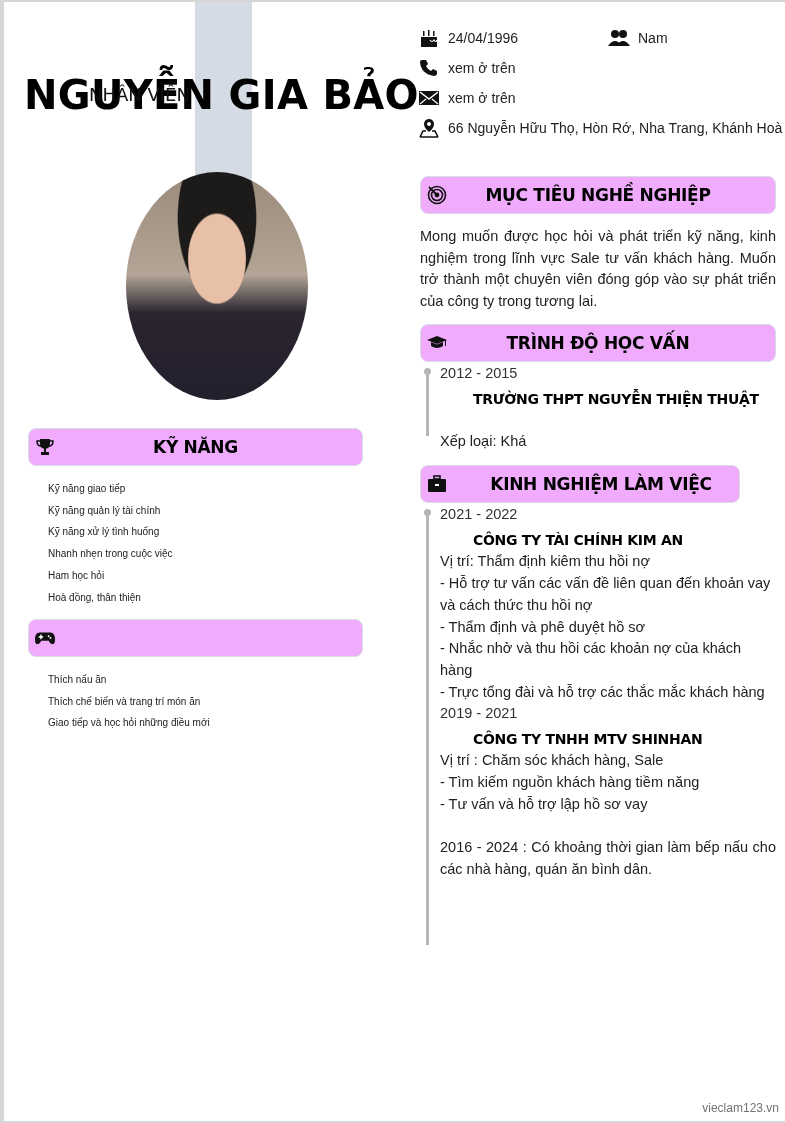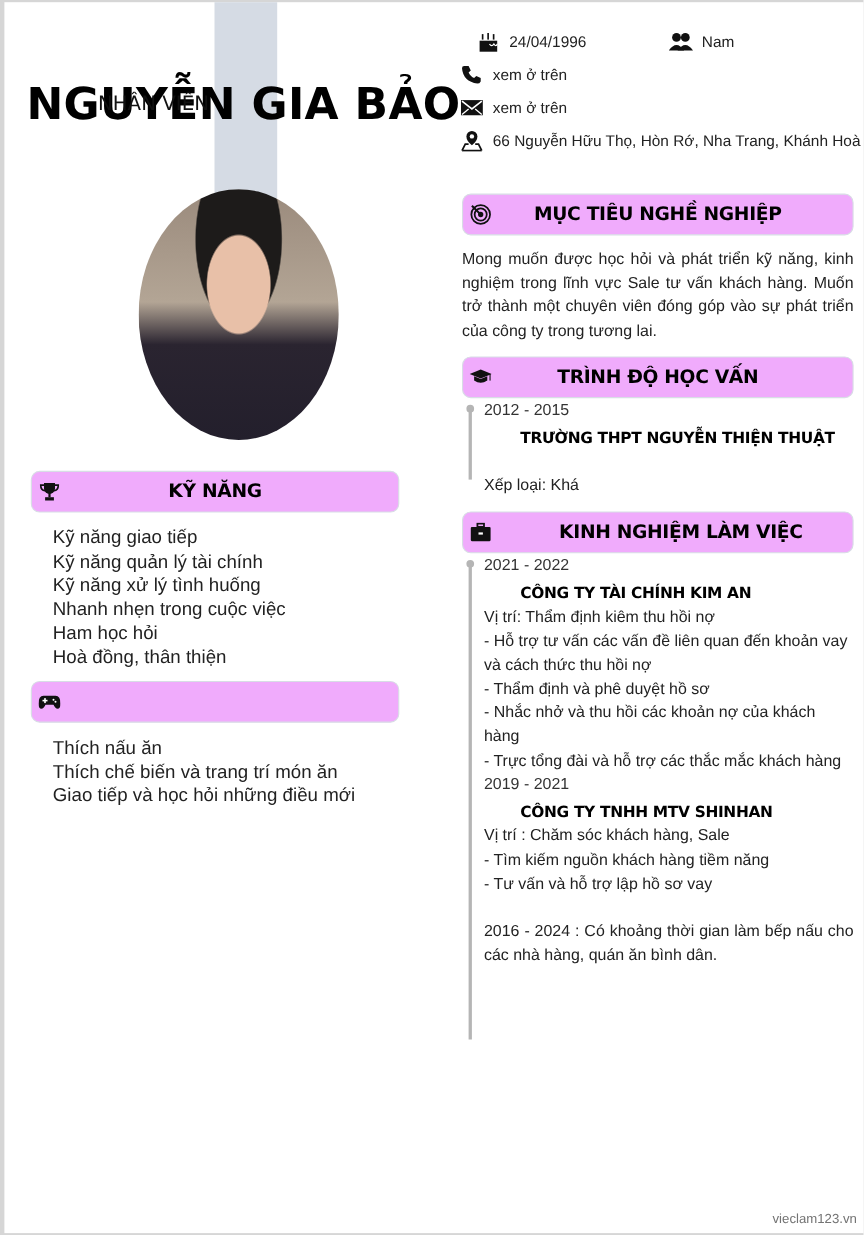--- a/index.html
+++ b/index.html
@@ -9,21 +9,21 @@
   .name { position:absolute; left:20px; top:22px; font-size:40px; font-weight:bold; color:#000; letter-spacing:0.3px; font-family:"DejaVu Sans", sans-serif; white-space:nowrap;margin-top:48px; }
   .role { position:absolute; left:85px; top:82px; font-size:18px; color:#111; font-family:"DejaVu Sans", sans-serif; }
   .photo { position:absolute; left:122px; top:170px; width:182px; height:228px; border-radius:50%; overflow:hidden;
     background: radial-gradient(ellipse at 50% 38%, #e8c0a8 0 22%, transparent 23%),
                 radial-gradient(ellipse at 50% 20%, #1d1b1a 0 30%, transparent 31%),
                 linear-gradient(180deg, #9a8a7c 0%, #b3a595 45%, #2a2430 62%, #231f2c 100%); }
   .photo .crop { position:absolute; inset:0; }
   .sec-head { position:absolute; height:38px; border:1px solid #d8dde5; border-radius:8px; background:#f0abfc; display:flex; align-items:center; box-sizing:border-box; }
   .sec-head .ic { position:absolute; left:6px; top:8px; width:20px; height:20px; display:flex; align-items:center; justify-content:center; }
   .sec-head .title { width:100%; text-align:center; font-weight:bold; font-size:17px; color:#000; font-family:"DejaVu Sans", sans-serif; letter-spacing:-0.3px; }
-  .list { position:absolute; font-size:17px; line-height:21.7px; color:#222; }
+  .list { position:absolute; font-size:10px; line-height:21.7px; color:#222; }
   .contact { position:absolute; font-size:14px; color:#222; display:flex; align-items:center; white-space:nowrap; }
   .contact .ic { width:22px; height:20px; margin-right:8px; display:flex; align-items:center; justify-content:center; }
   .para { position:absolute; font-size:14.5px; line-height:21.7px; text-align:justify; color:#222; }
   .timeline { position:absolute; width:3px; background:#b5b5b5; }
   .dot { position:absolute; width:7px; height:7px; border-radius:50%; background:#b5b5b5; }
   .block { position:absolute; font-size:14.5px; line-height:21.7px; color:#222; }
   .block .org { font-weight:bold; font-size:14px; color:#000; font-family:"DejaVu Sans", sans-serif; letter-spacing:-0.3px;margin-left:33px; }
   .block .date { color:#333; }
   .footer { position:absolute; right:6px; bottom:6px; font-size:12px; color:#737373; }
 </style>
@@ -33,21 +33,21 @@
 <div class="page">
   <div class="stripe"></div>
 
   <div class="name">NGUYỄN GIA BẢO</div>
   <div class="role">NHÂN VIÊN</div>
 
   <div class="photo">
     <div class="crop"></div>
   </div>
 
-  <div class="contact" style="left:429px; top:26px;">
+  <div class="contact" style="left:414px; top:26px;">
     <span class="ic">
       <svg width="20" height="20" viewBox="0 0 20 20">
           <rect x="2" y="9" width="16" height="10" fill="#111"></rect>
           <rect x="4" y="3" width="1.5" height="5" fill="#111"></rect>
           <rect x="9" y="2" width="1.5" height="6" fill="#111"></rect>
           <rect x="14" y="3" width="1.5" height="5" fill="#111"></rect>
           <path d="M11 12 q2 3 4 0 q2 3 3 0" stroke="#fff" stroke-width="1.2" fill="none"></path>
         </svg>
     </span>
     <span>24/04/1996</span>
@@ -154,21 +154,21 @@
   </div>
   <div class="timeline" style="left:422px; top:368px; height:66px;"></div>
   <div class="dot" style="left:420px; top:366px;"></div>
   <div class="block" style="left:436px; top:361px; width:336px;">
     <div class="date">2012 - 2015</div>
     <div class="org" style="margin-top:4px;">TRƯỜNG THPT NGUYỄN THIỆN THUẬT</div>
     <div style="height:21px;"></div>
     <div>Xếp loại: Khá</div>
   </div>
 
-  <div class="sec-head" style="left:416px; top:463px; width:356px;padding-left:42px;">
+  <div class="sec-head" style="left:416px; top:463px; width:320px;padding-left:42px;">
     <span class="ic">
       <svg width="20" height="18" viewBox="0 0 20 18">
           <rect x="7" y="1" width="6" height="3" stroke="#111" stroke-width="1.6" fill="none"></rect>
           <rect x="1" y="4" width="18" height="13" rx="1" fill="#111"></rect>
           <rect x="8" y="9" width="4" height="2" fill="#fff"></rect>
         </svg>
     </span>
     <span class="title">KINH NGHIỆM LÀM VIỆC</span>
   </div>
   <div class="timeline" style="left:422px; top:509px; height:434px;"></div>

